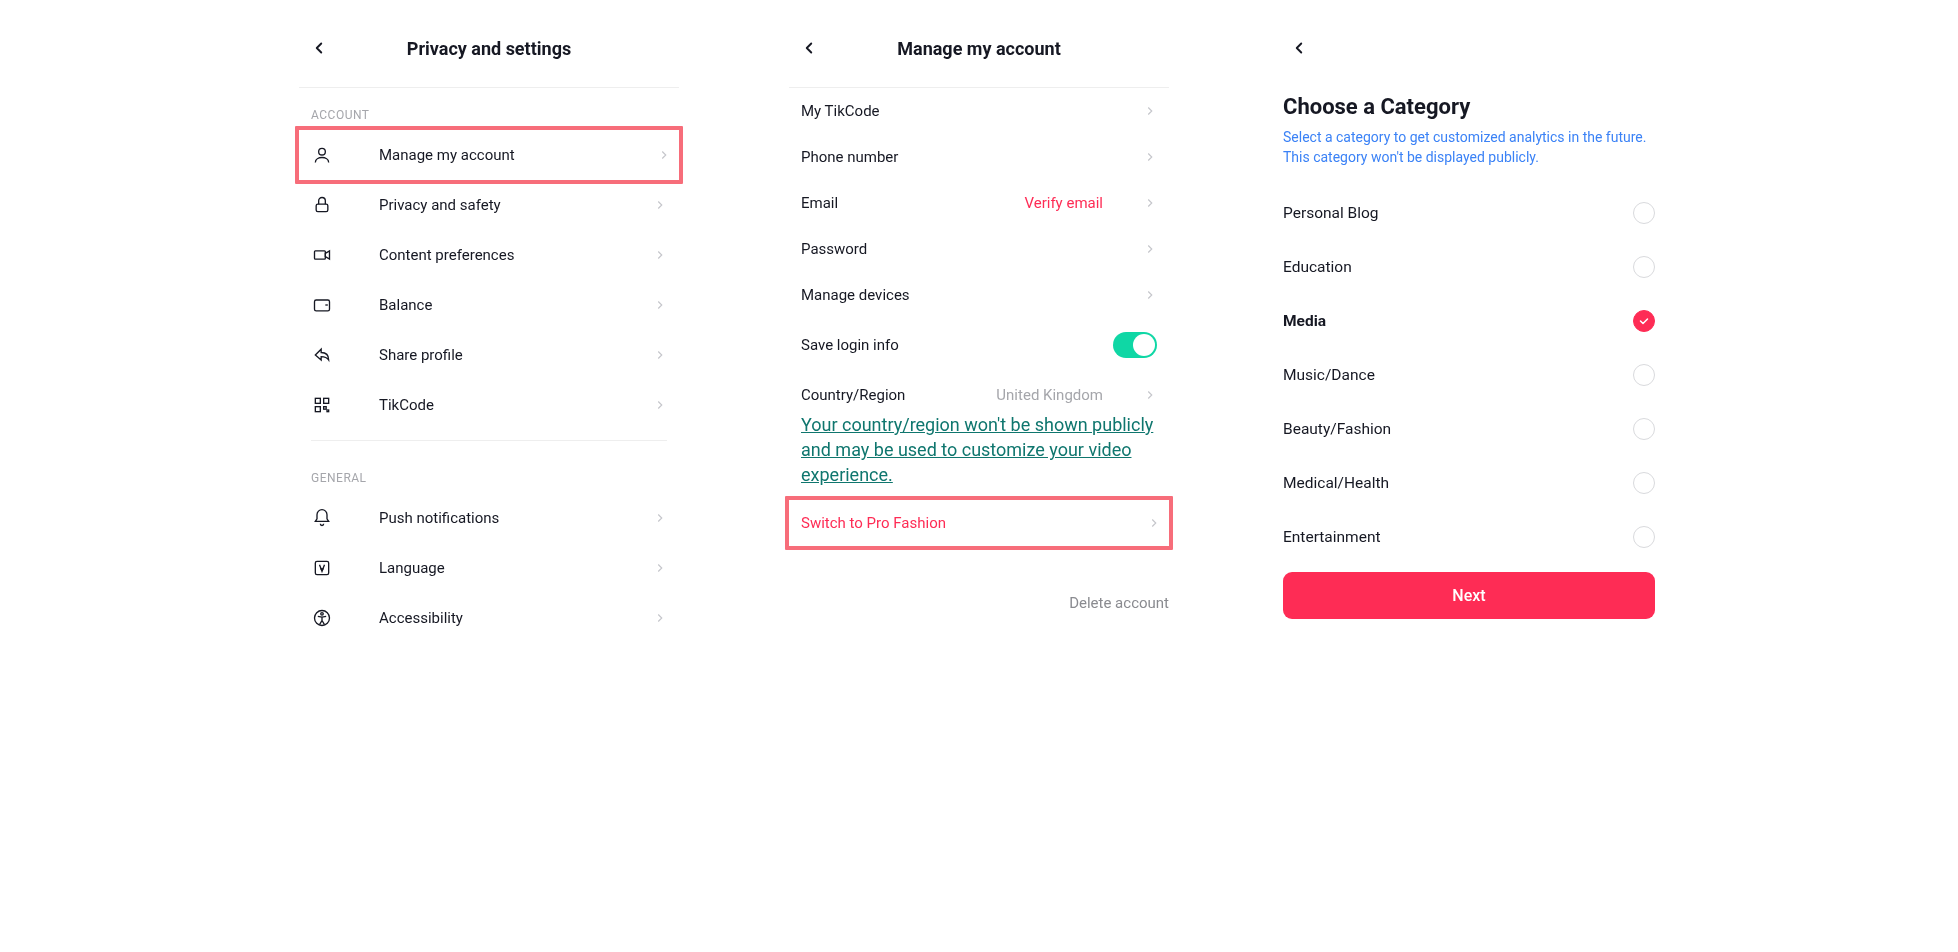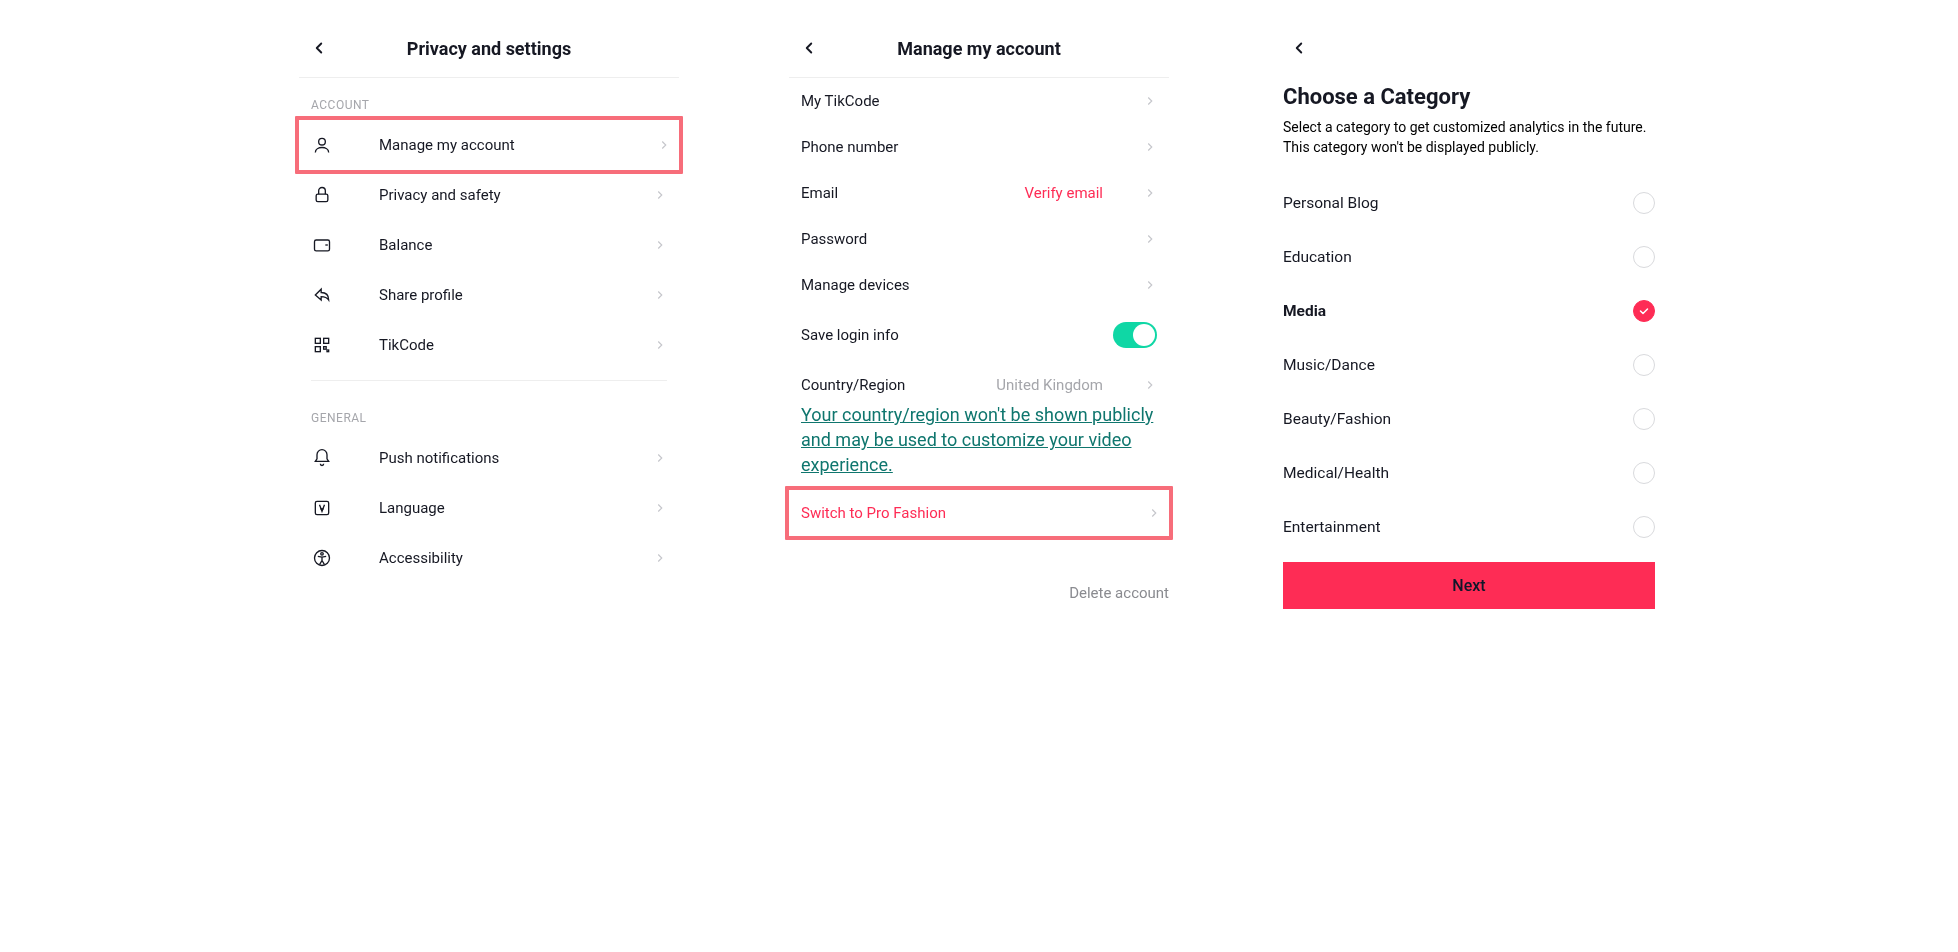--- a/index.html
+++ b/index.html
@@ -13,21 +13,21 @@
     gap: 110px;
     justify-content: center;
   }
   .phone {
     width: 380px;
     position: relative;
   }
   .header {
     display: flex;
     align-items: center;
-    padding: 8px 0 18px 0;
+    padding: 8px 0 28px 0;
     border-bottom: 1px solid #eee;
     position: relative;
   }
   .header.noborder { border-bottom: none; }
   .header .back {
     position: absolute;
     left: 8px;
     top: 6px;
     width: 24px;
     height: 24px;
@@ -126,21 +126,21 @@
     margin-top: 8px;
   }
   
   .choose-title {
     font-size: 22px;
     font-weight: 700;
     padding: 28px 4px 8px 4px;
   }
   .choose-sub {
     font-size: 14px;
-    color: #000000;
+    color: #3b82f6;
     line-height: 1.45;
     padding: 0 4px 18px 4px;
   }
   .cat-row {
     display: flex;
     align-items: center;
     justify-content: space-between;
     padding: 16px 4px;
     font-size: 15.5px;
     cursor: pointer;
@@ -154,26 +154,26 @@
   }
   .radio.checked {
     background: #fe2c55;
     border-color: #fe2c55;
     display: flex;
     align-items: center;
     justify-content: center;
   }
   .next-btn {
     background: #fe2c55;
-    color: #0f172a;
+    color: #ffffff;
     font-size: 16px;
     font-weight: 500;
     text-align: center;
     padding: 14px;
-    border-radius: 0;
+    border-radius: 9px;
     margin: 8px 4px 0 4px;
     cursor: pointer;
   }
   svg { display: block; }
 </style>
 </head>
 <body>
 
 <div class="phone">
   <div class="header">
@@ -210,20 +210,34 @@
         </svg>
     </span>
     <span class="label">Privacy and safety</span>
     <span class="chevron">
         <svg width="14" height="14" viewBox="0 0 24 24" fill="none" stroke="#c5c6cb" stroke-width="2">
           <polyline points="9 18 15 12 9 6"></polyline>
         </svg>
       </span>
   </div>
 
+  <div class="row">
+    <span class="icon">
+      <svg width="20" height="20" viewBox="0 0 24 24" fill="none" stroke="#161823" stroke-width="1.6">
+          <rect x="3" y="7" width="13" height="10" rx="1"></rect>
+          <polygon points="16 10 21 7 21 17 16 14"></polygon>
+        </svg>
+    </span>
+    <span class="label">Content preferences</span>
+    <span class="chevron">
+        <svg width="14" height="14" viewBox="0 0 24 24" fill="none" stroke="#c5c6cb" stroke-width="2">
+          <polyline points="9 18 15 12 9 6"></polyline>
+        </svg>
+      </span>
+  </div>
 
   <div class="row">
     <span class="icon">
       <svg width="20" height="20" viewBox="0 0 24 24" fill="none" stroke="#161823" stroke-width="1.6">
           <rect x="3" y="6" width="18" height="13" rx="2"></rect>
           <path d="M16 12h3"></path>
         </svg>
     </span>
     <span class="label">Balance</span>
     <span class="chevron">

